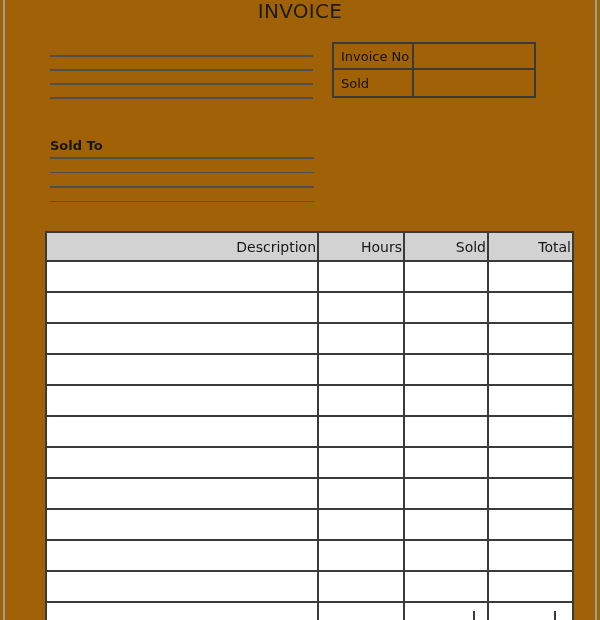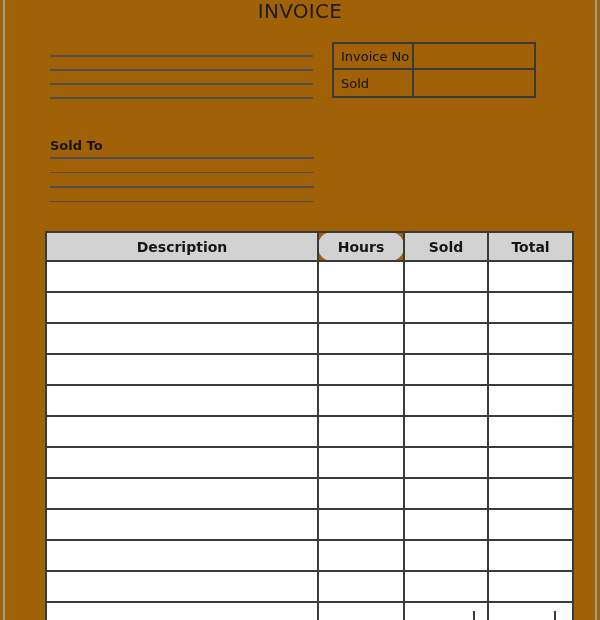--- a/index.html
+++ b/index.html
@@ -40,26 +40,26 @@
     font-size:13px; font-weight:bold; color:#161616;
   }
 
   .items-table {
     position:absolute; left:45px; top:231px; width:511px;
     border-collapse:collapse; table-layout:fixed;
     font-size:14px;
   }
   .items-table th, .items-table td { border:2px solid #3a3a3a; }
   .items-table th {
-    background:#d2d2d2; font-weight:700; color:#161616;
-    height:25px; text-align:center; vertical-align:middle;
+    background:#d2d2d2; font-weight:400; color:#161616;
+    height:25px; text-align:right; vertical-align:middle;
   }
   .items-table td { height:27px; background:#ffffff; }
   .col-desc  { width:268px; }
-  .col-hours { width:82px;border-radius:14px; }
+  .col-hours { width:82px; }
   .col-rate  { width:80px; }
   .col-total { width:81px; }
 
   .stub { position:absolute; top:611px; height:9px; width:2px; background:#3a3a3a; }
   .stub-divider { left:473px; }
   .stub-right   { left:554px; }
 </style>
 </head>
 <body>
 

